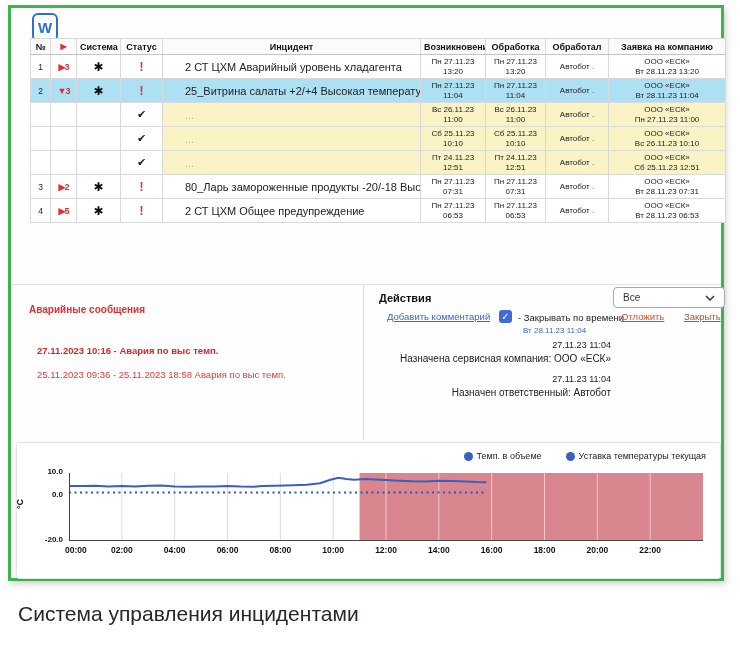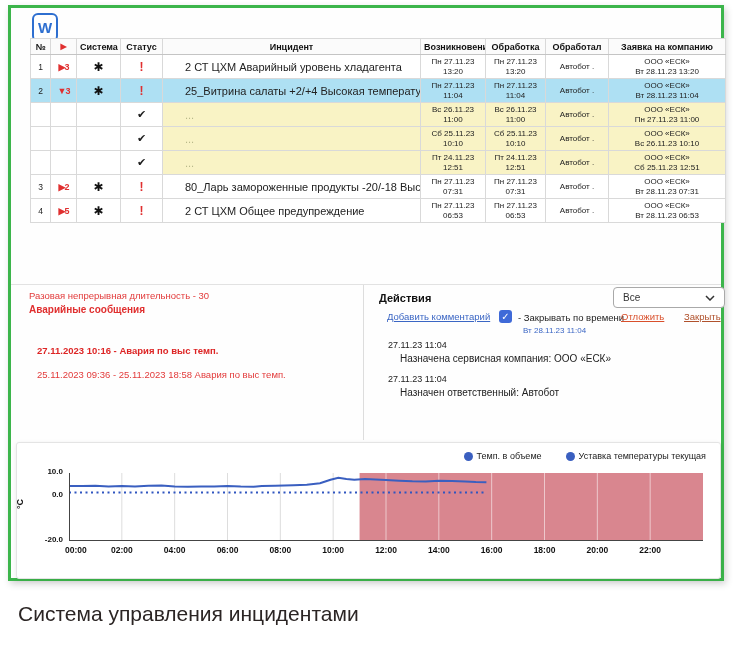--- a/index.html
+++ b/index.html
@@ -66,21 +66,21 @@
   .link-postpone { left: 250px; color: #d94f2b; }
   .link-close { left: 313px; color: #b0512c; }
   .checkbox {
     position: absolute; left: 128px; top: 25px; width: 13px; height: 13px;
     background: #3f6ad8; border-radius: 3px; color: #fff; font-size: 10px;
     display: flex; align-items: center; justify-content: center; cursor: pointer;
   }
   .cb-label { position: absolute; left: 147px; top: 27px; font-size: 9.5px; color: #222; }
   .cb-deadline { position: absolute; left: 152px; top: 41px; font-size: 8px; color: #3b66c4; }
   #action-log { position: absolute; left: 17px; top: 55px; }
-  .log-entry { margin-bottom: 10px; }
+  .log-entry { margin-bottom: 10px; text-align: right; }
   .log-time { font-size: 9px; color: #222; margin-bottom: 3px; }
   .log-text { font-size: 10px; color: #222; padding-left: 12px; }
   
   .chart-panel {
     position: absolute; left: 5px; top: 434px; width: 705px; height: 137px;
     background: #fff; border: 1px solid #e4e4e4; border-radius: 3px;
     box-shadow: 0 1px 4px rgba(0,0,0,.08);
   }
   #chart-legend { position: absolute; right: 14px; top: 8px; display: flex; gap: 24px; }
   .legend-item { display: flex; align-items: center; font-size: 9px; color: #222; }
@@ -269,21 +269,20 @@
             <div>Вт 28.11.23 06:53</div>
           </td>
         </tr>
       </tbody>
     </table>
 
   <div class="mid-divider"></div>
   <div class="vert-divider"></div>
 
   <div class="alarm-panel">
-    <div class="alarm-duration">Разовая непрерывная длительность - 30</div>
     <div class="alarm-title">Аварийные сообщения</div>
     <div id="alarm-messages">
         <div class="alarm-msg b">27.11.2023 10:16 - Авария по выс темп.</div>
         <div class="alarm-msg">25.11.2023 09:36 - 25.11.2023 18:58 Авария по выс темп.</div>
       </div>
   </div>
 
   <div class="actions-panel">
     <div class="actions-title">Действия</div>
     <div class="select-box select-actions">

